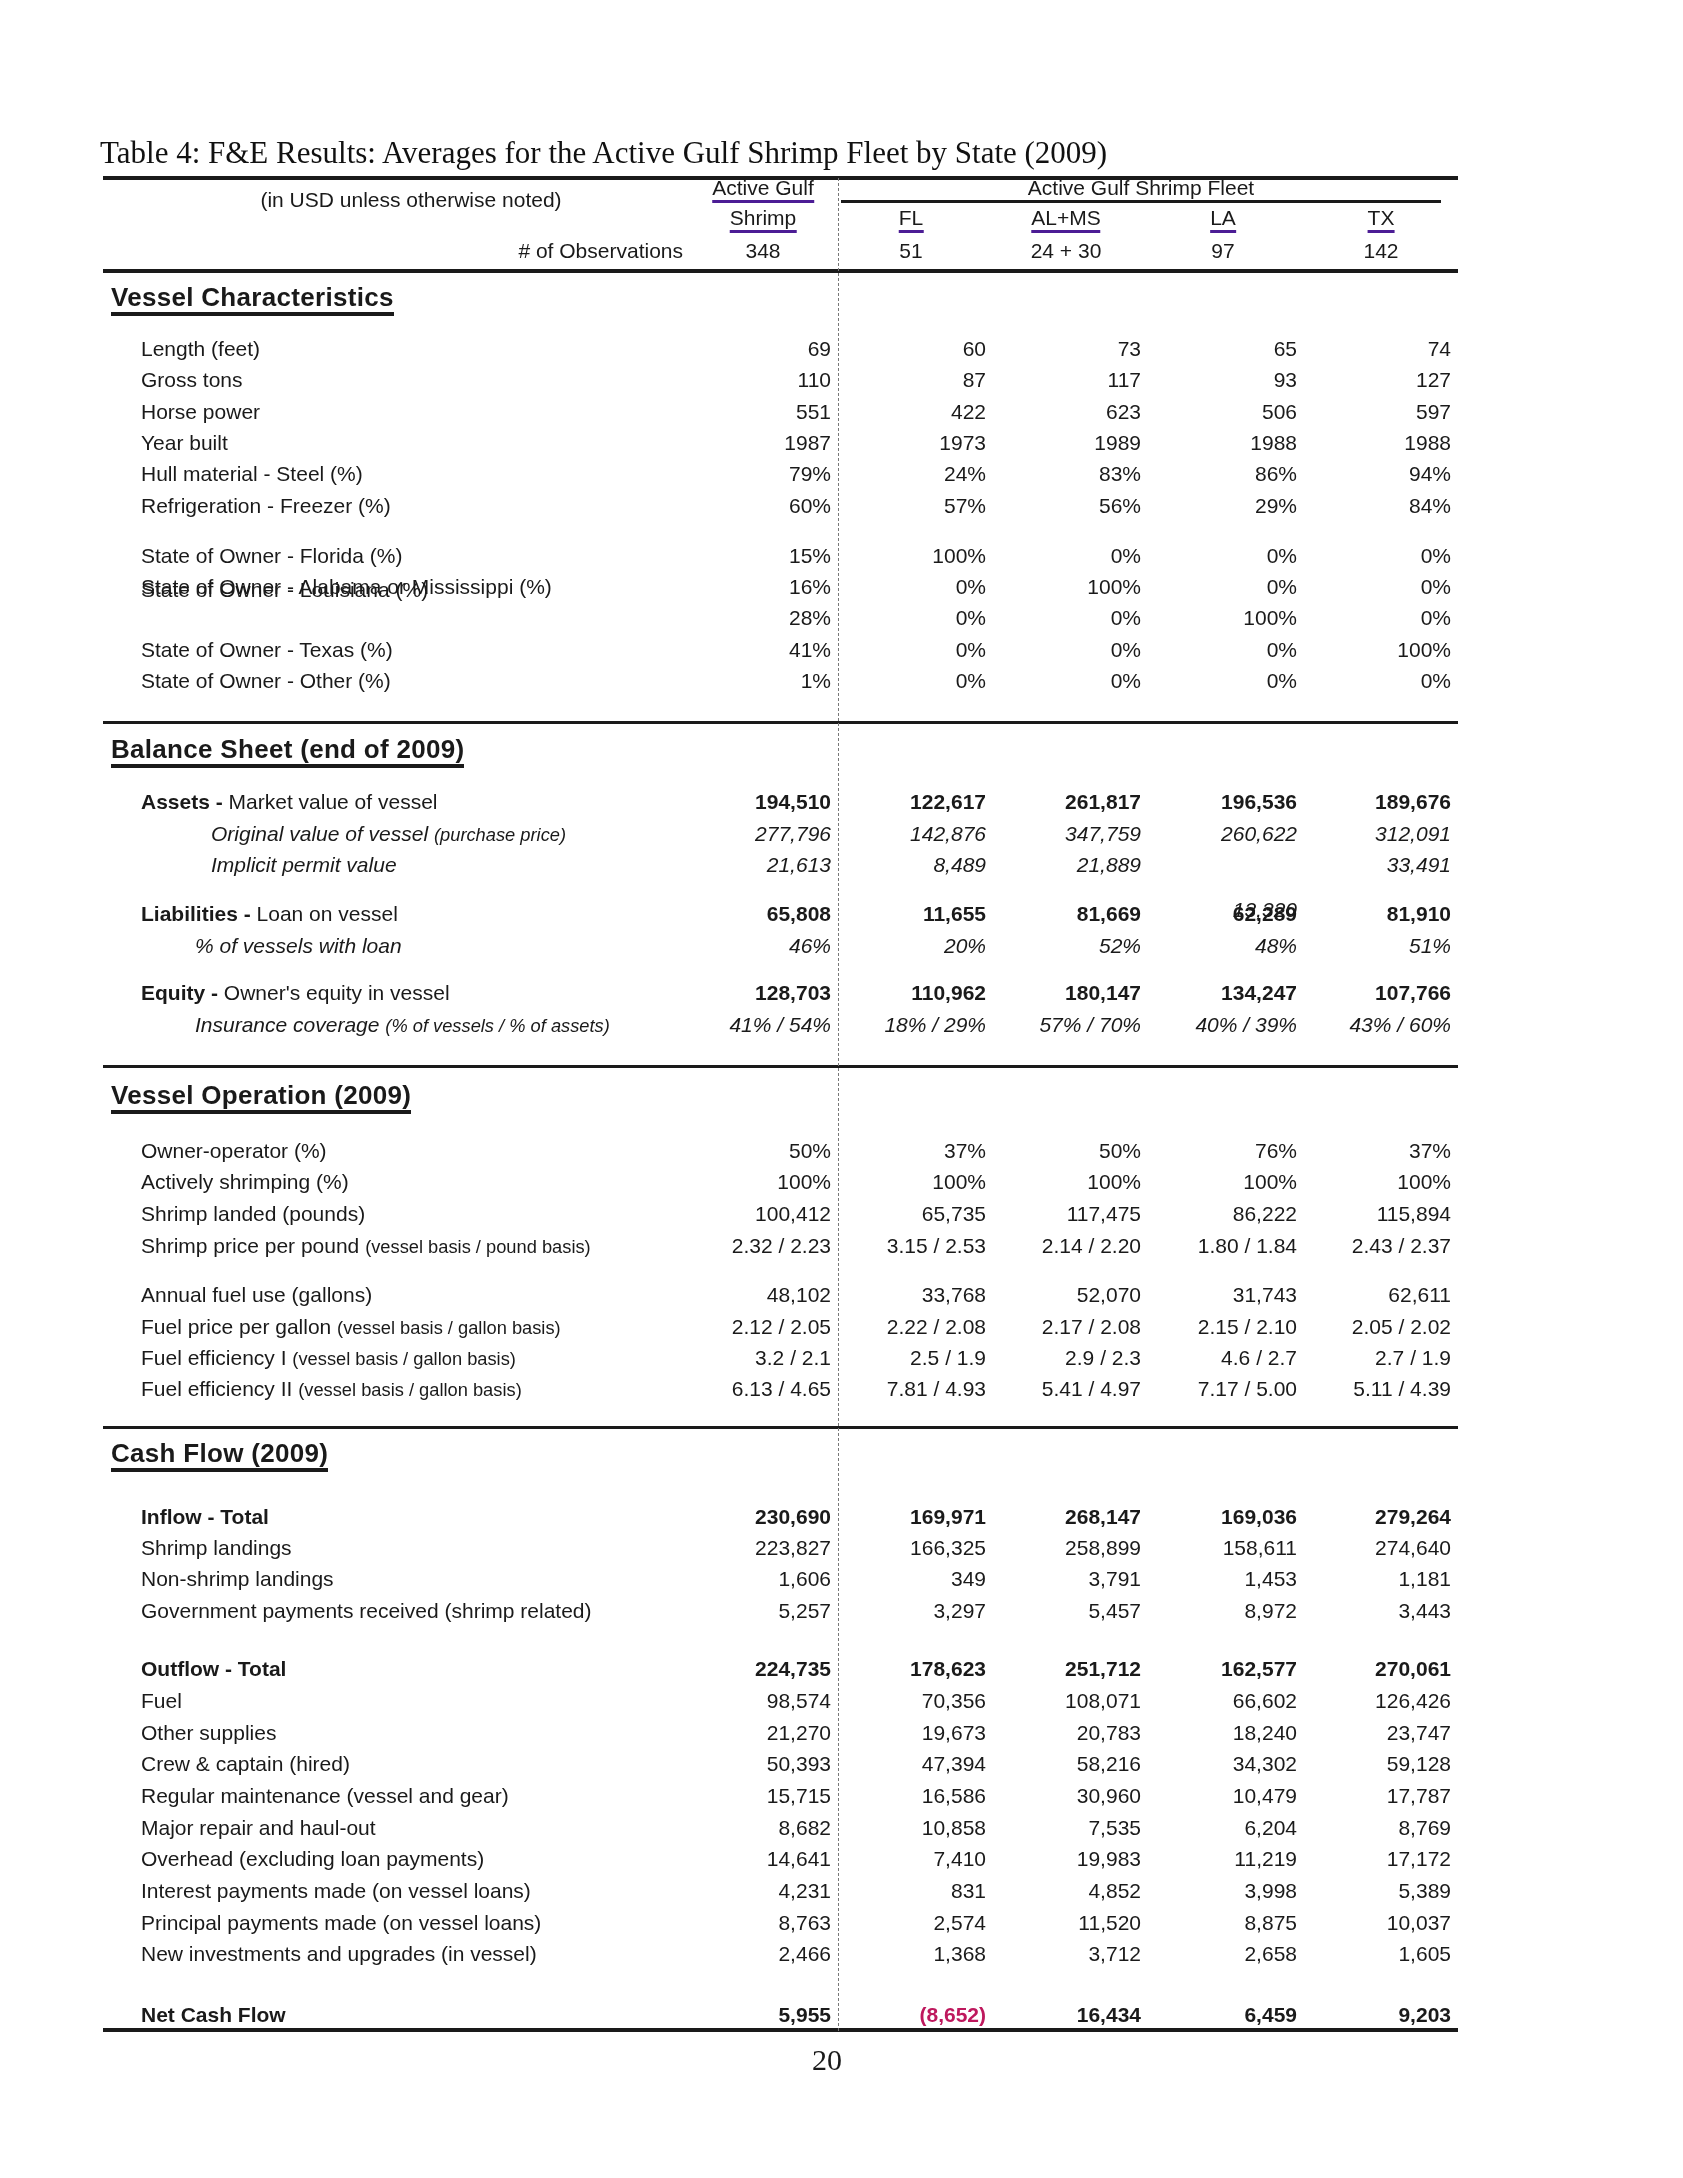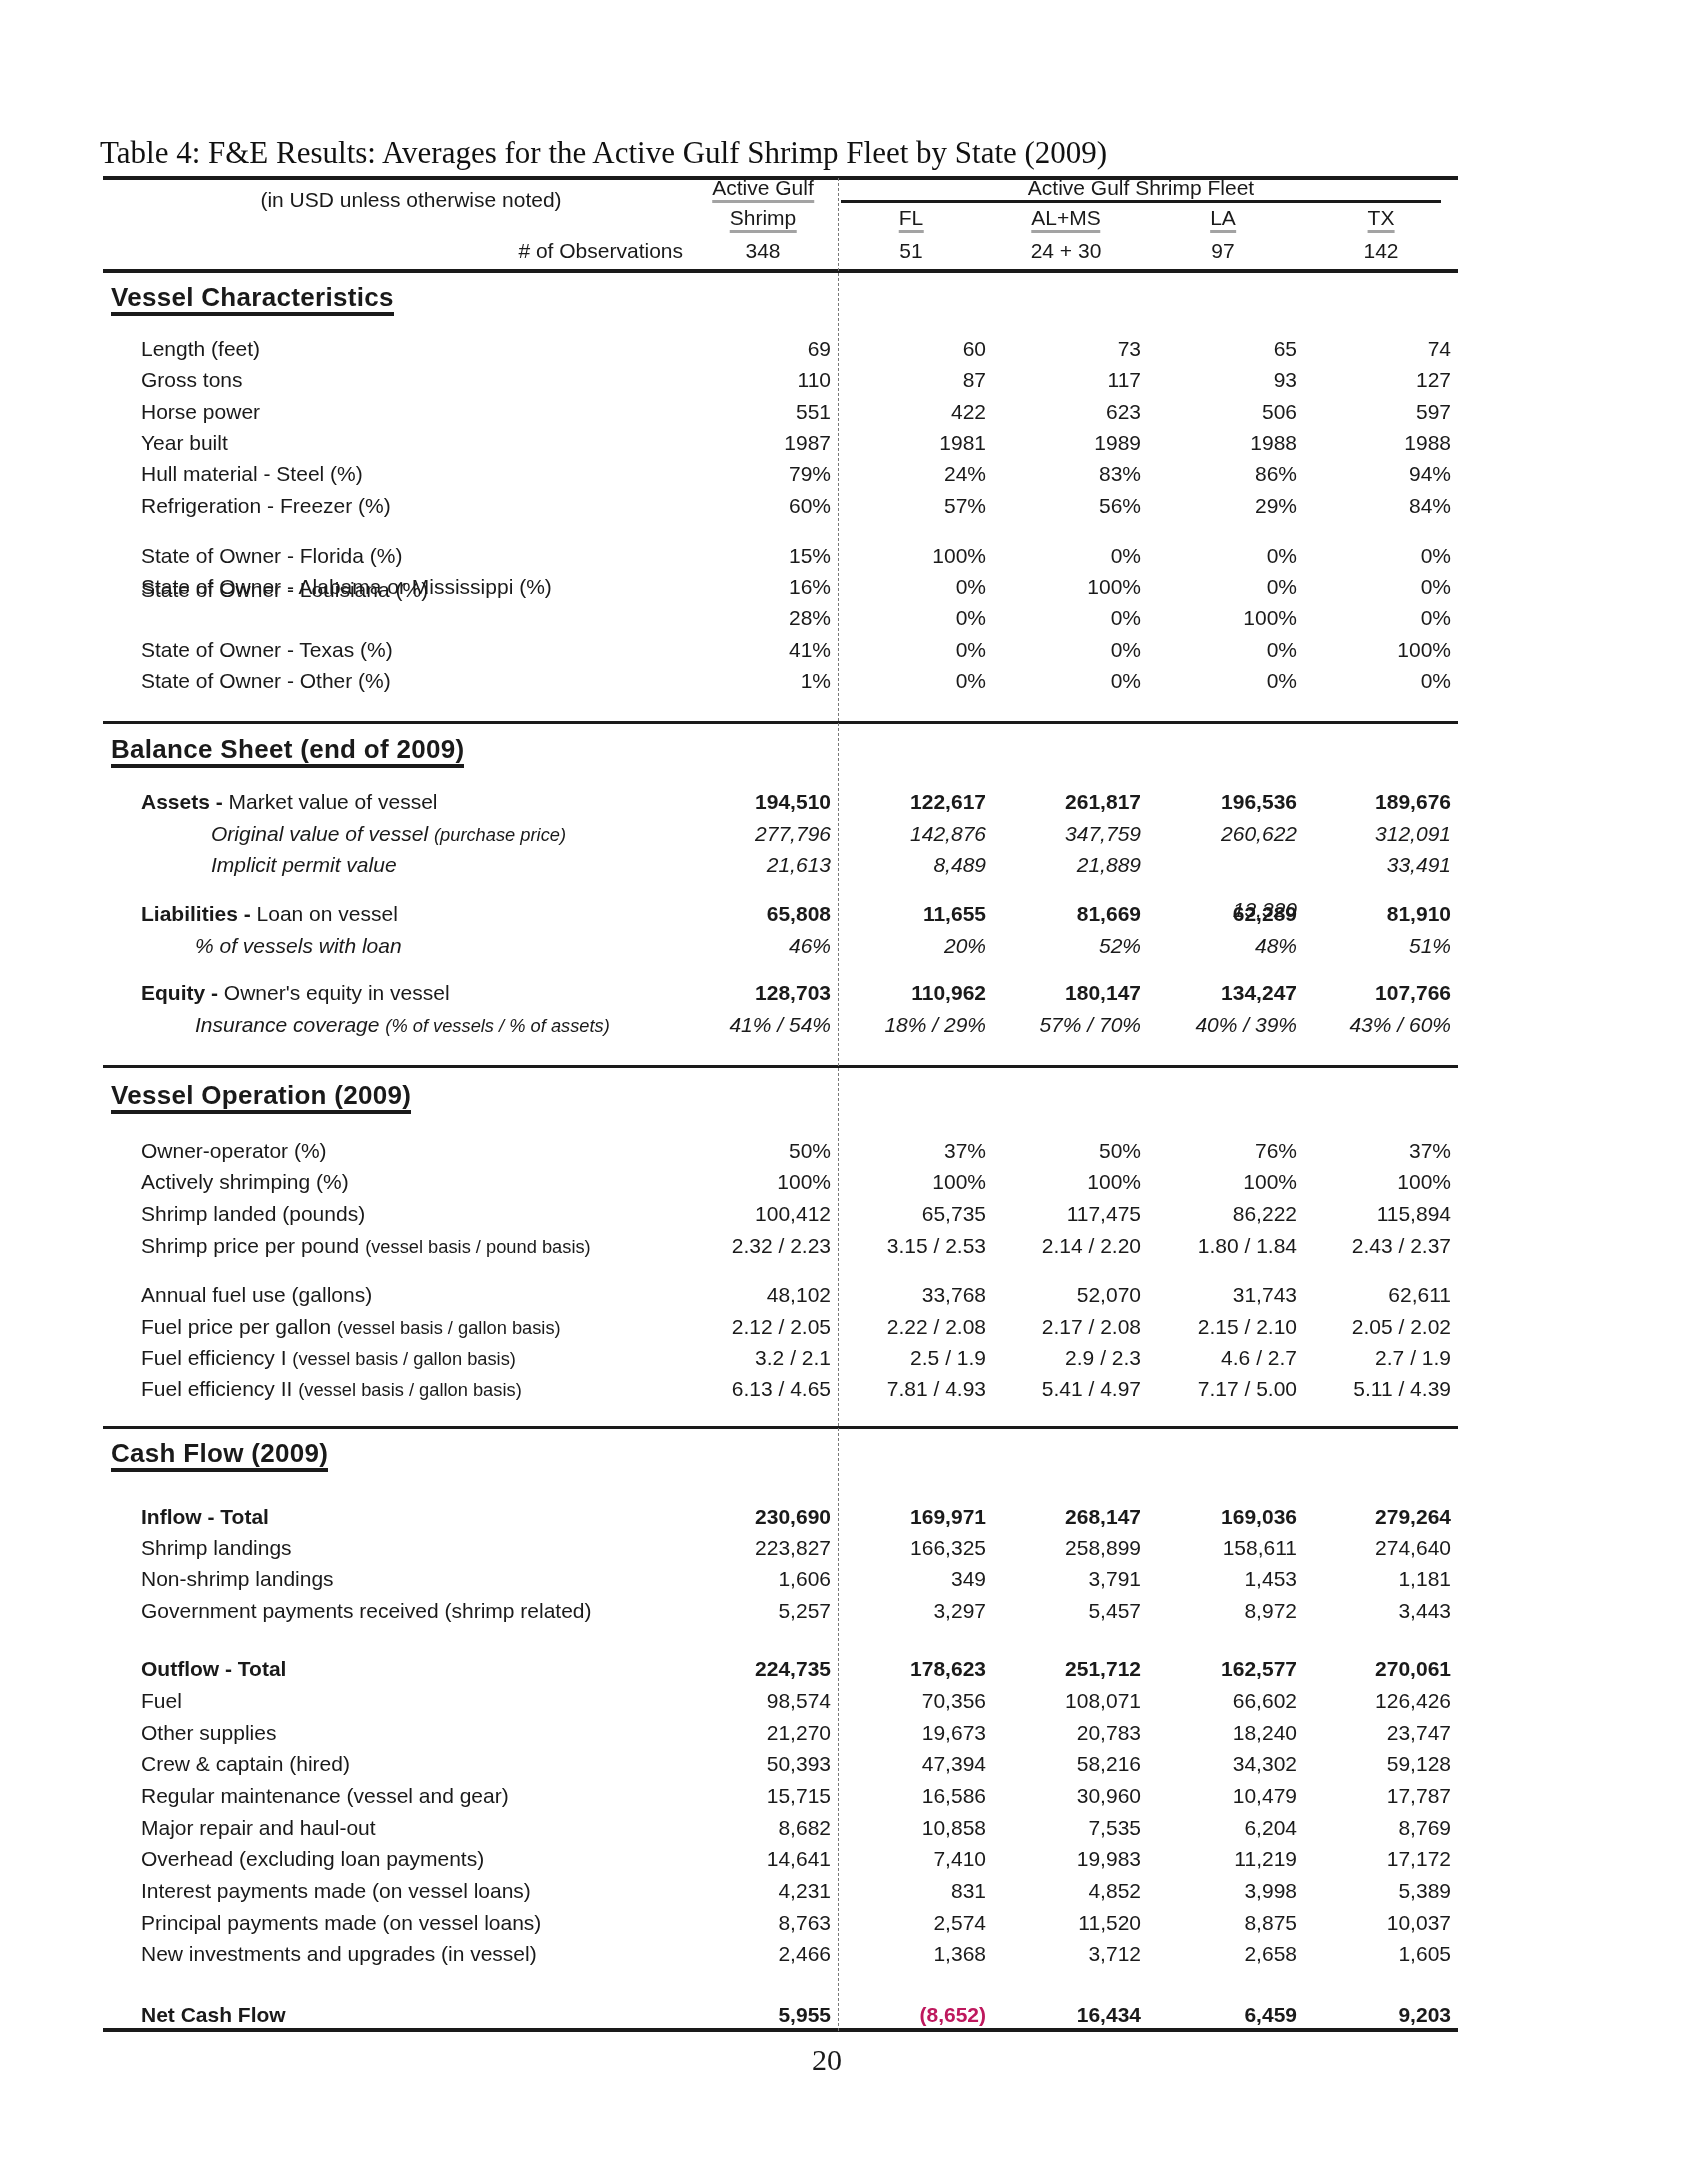--- a/index.html
+++ b/index.html
@@ -4,21 +4,21 @@
 <style>
   html, body { margin:0; padding:0; background:#ffffff; }
   body { width:1683px; height:2178px; position:relative; overflow:hidden; font-family:"Liberation Sans", sans-serif; color:#1a1a1a; }
   .abs { position:absolute; white-space:nowrap; }
   .title { left:100px; top:135px; font-family:"Liberation Serif", serif; font-size:31px; color:#111; }
   .rule { position:absolute; left:103px; width:1355px; background:#1a1a1a; }
   .thick { height:4px; }
   .med { height:3px; }
   .divider { position:absolute; left:838px; top:178px; height:1853px; border-left:1px dashed #777; width:0; }
   .hdr { font-size:21px; }
-  .uline { border-bottom:3px solid #a3a3a3; padding-bottom:1px; }
+  .uline { border-bottom:3px solid #4c1d95; padding-bottom:1px; }
   .sec { left:111px; font-size:26px; font-weight:bold; letter-spacing:0.3px; border-bottom:4px solid #1a1a1a; line-height:28px; padding-bottom:1px; }
   .lbl { left:141px; font-size:21px; line-height:26px; }
   .lbl.ind1 { left:195px; }
   .lbl.ind2 { left:211px; }
   .it { font-style:italic; }
   .bold { font-weight:bold; }
   .sm { font-size:18.3px; }
   .val { font-size:21px; line-height:26px; text-align:right; }
   .c0 { right:calc(1683px - 831px); }
   .c1 { right:calc(1683px - 986px); }
@@ -76,21 +76,21 @@
     <div class="abs val c3" style="top: 367px;">93</div>
     <div class="abs val c4" style="top: 367px;">127</div>
     <div class="abs lbl" style="top: 399px;"><span>Horse power</span></div>
     <div class="abs val c0" style="top: 399px;">551</div>
     <div class="abs val c1" style="top: 399px;">422</div>
     <div class="abs val c2" style="top: 399px;">623</div>
     <div class="abs val c3" style="top: 399px;">506</div>
     <div class="abs val c4" style="top: 399px;">597</div>
     <div class="abs lbl" style="top: 430px;"><span>Year built</span></div>
     <div class="abs val c0" style="top: 430px;">1987</div>
-    <div class="abs val c1" style="top: 430px;">1981</div>
+    <div class="abs val c1" style="top: 430px;">1973</div>
     <div class="abs val c2" style="top: 430px;">1989</div>
     <div class="abs val c3" style="top: 430px;">1988</div>
     <div class="abs val c4" style="top: 430px;">1988</div>
     <div class="abs lbl" style="top: 461px;"><span>Hull material - Steel (%)</span></div>
     <div class="abs val c0" style="top: 461px;">79%</div>
     <div class="abs val c1" style="top: 461px;">24%</div>
     <div class="abs val c2" style="top: 461px;">83%</div>
     <div class="abs val c3" style="top: 461px;">86%</div>
     <div class="abs val c4" style="top: 461px;">94%</div>
     <div class="abs lbl" style="top: 493px;"><span>Refrigeration - Freezer (%)</span></div>

